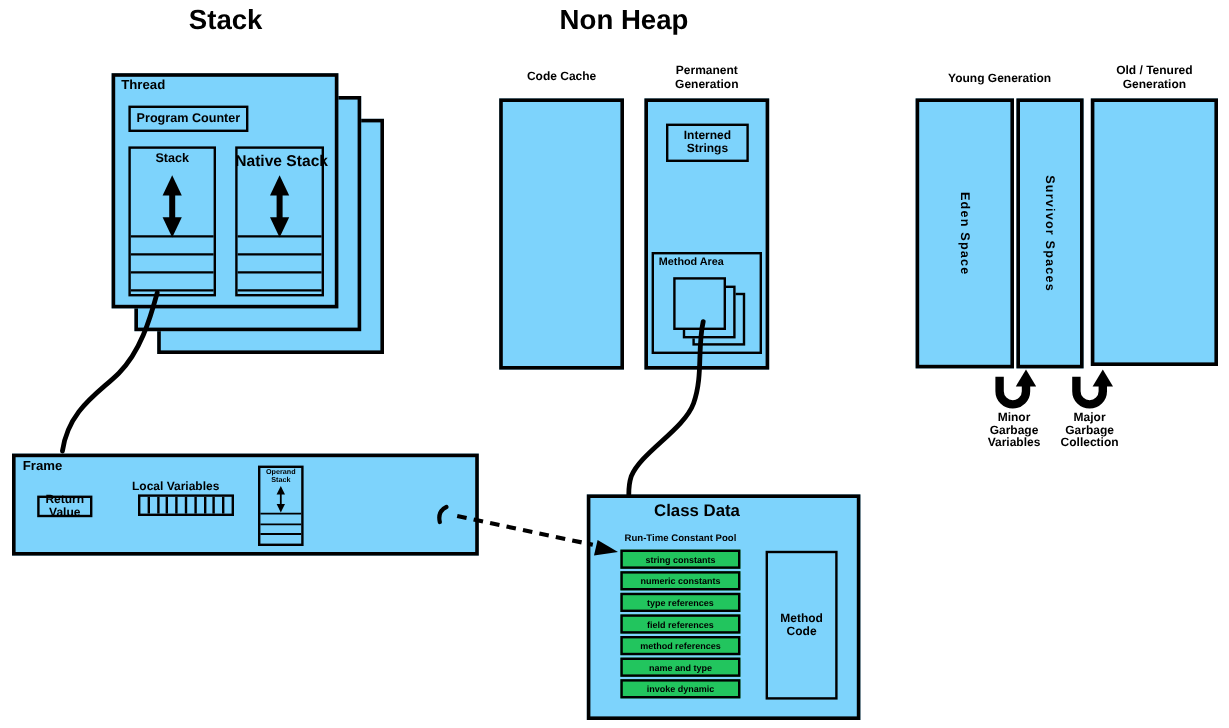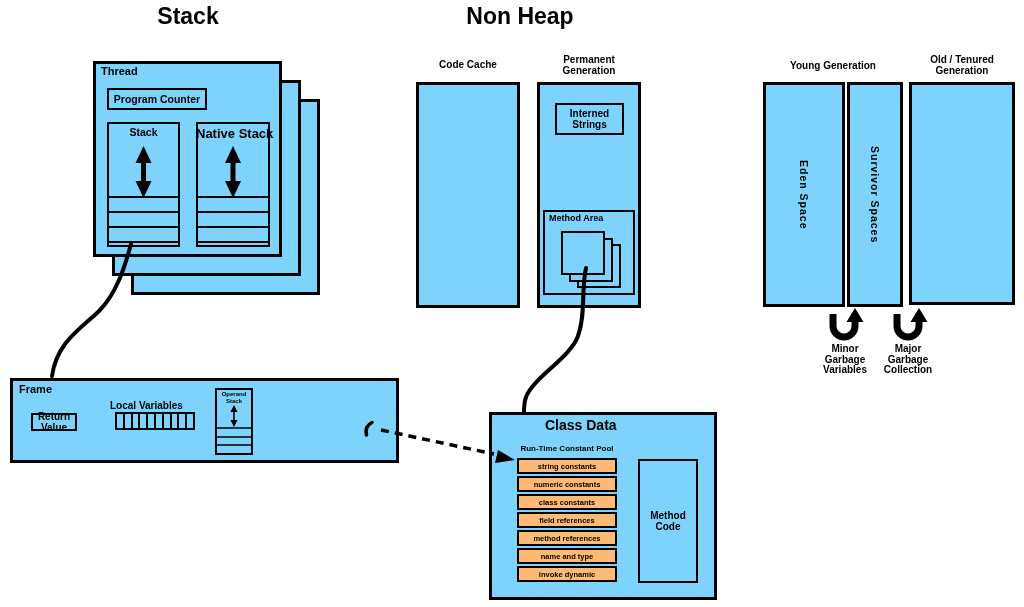--- a/index.html
+++ b/index.html
@@ -10,21 +10,21 @@
   .b3{border-width:3px;}
   .lbl{position:absolute;box-sizing:border-box;font-weight:bold;white-space:nowrap;}
   .ctr{display:flex;align-items:center;justify-content:center;text-align:center;font-weight:bold;}
   .wrap{white-space:normal;}
   .title{position:absolute;font-size:23px;font-weight:bold;text-align:center;width:170px;}
   .seclbl{position:absolute;font-size:10px;font-weight:bold;text-align:center;line-height:11px;}
   .vlabel{position:absolute;inset:0;display:flex;align-items:center;justify-content:center;
           writing-mode:vertical-rl;font-size:10.5px;font-weight:bold;letter-spacing:1px;}
   .cell{flex:1;border-right:2px solid #000;}
   .cell:last-child{border-right:none;}
-  .poolrow{box-sizing:border-box;height:16px;margin-bottom:2px;border:2px solid #000;background:#fdba74;
+  .poolrow{box-sizing:border-box;height:16px;margin-bottom:2px;border:2px solid #000;background:#22c55e;
            display:flex;align-items:center;justify-content:center;font-size:7.5px;font-weight:bold;}
   svg{position:absolute;left:0;top:0;pointer-events:none;}
 </style>
 </head>
 <body>
 
 <div id="stage">
 
   <div class="title" style="left:103px;top:3px;">Stack</div>
   <div class="title" style="left:435px;top:3px;">Non Heap</div>
@@ -83,21 +83,21 @@
   <div class="box b3" style="left:909px;top:82px;width:106px;height:223px;"></div>
   <div class="seclbl wrap" style="left:810px;top:344px;width:70px;white-space:normal;line-height:10.5px;">Minor Garbage Variables</div>
   <div class="seclbl wrap" style="left:873px;top:344px;width:70px;white-space:normal;line-height:10.5px;">Major Garbage Collection</div>
 
   <div class="box b3" style="left:489px;top:412px;width:228px;height:188px;"></div>
   <div class="lbl" style="left:500px;top:417px;font-size:14px;margin-left:45px;">Class Data</div>
   <div class="lbl" style="left:517px;top:444px;width:100px;text-align:center;font-size:8px;">Run-Time Constant Pool</div>
   <div class="abs" style="left:517px;top:458px;width:100px;">
     <div class="poolrow">string constants</div>
     <div class="poolrow">numeric constants</div>
-    <div class="poolrow">class constants</div>
+    <div class="poolrow">type references</div>
     <div class="poolrow">field references</div>
     <div class="poolrow">method references</div>
     <div class="poolrow">name and type</div>
     <div class="poolrow">invoke dynamic</div>
   </div>
   <div class="box ctr wrap" style="left:638px;top:459px;width:60px;height:124px;font-size:10px;line-height:11.5px;">Method Code</div>
 
   <svg width="1024" height="607" viewBox="0 0 1024 607">
 
     <g stroke="#000" stroke-width="2">

